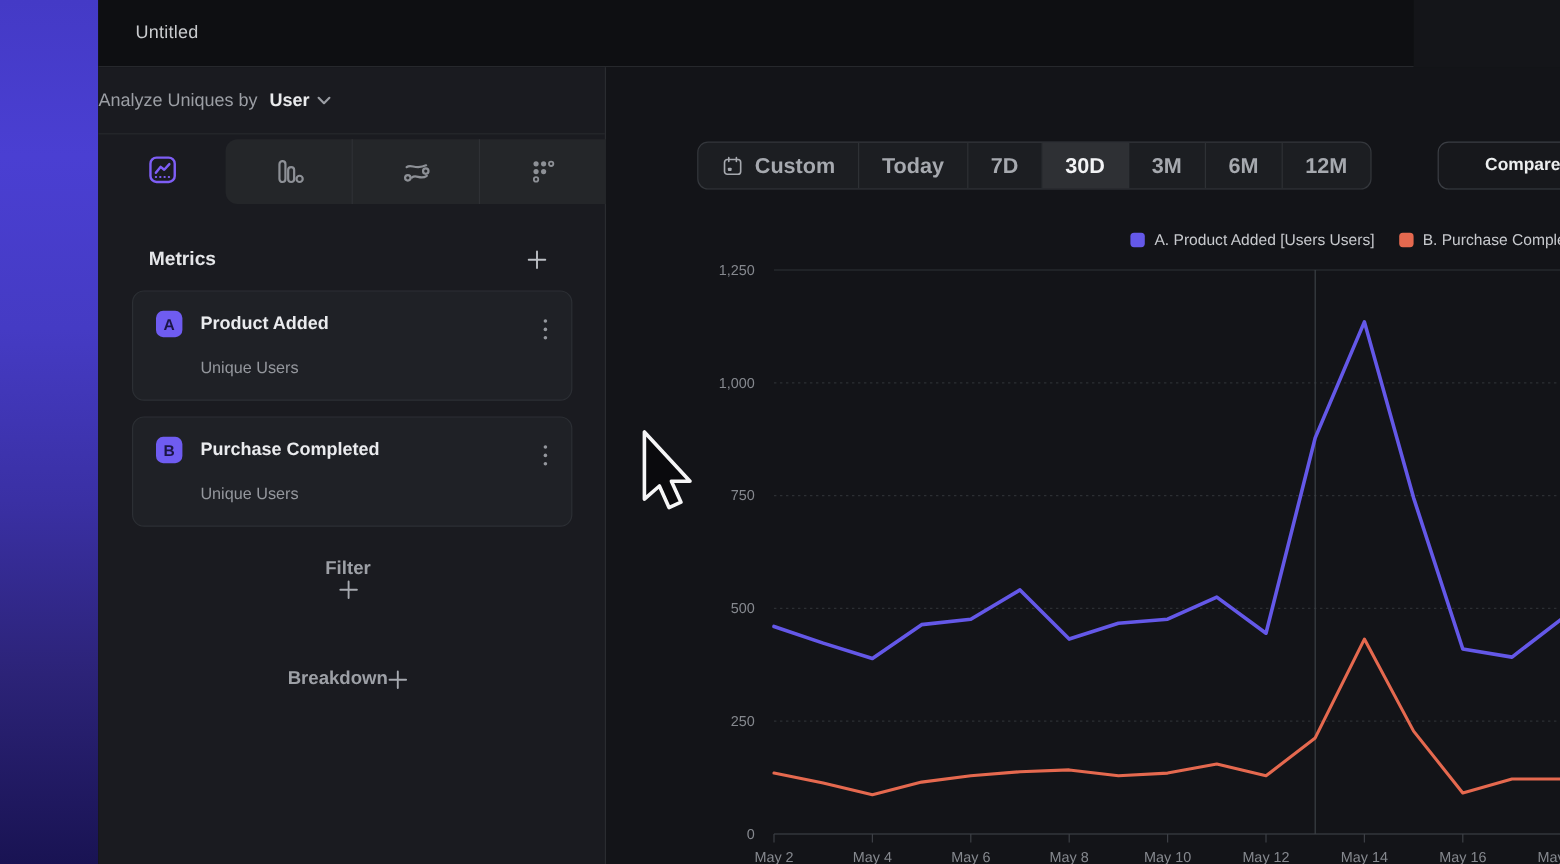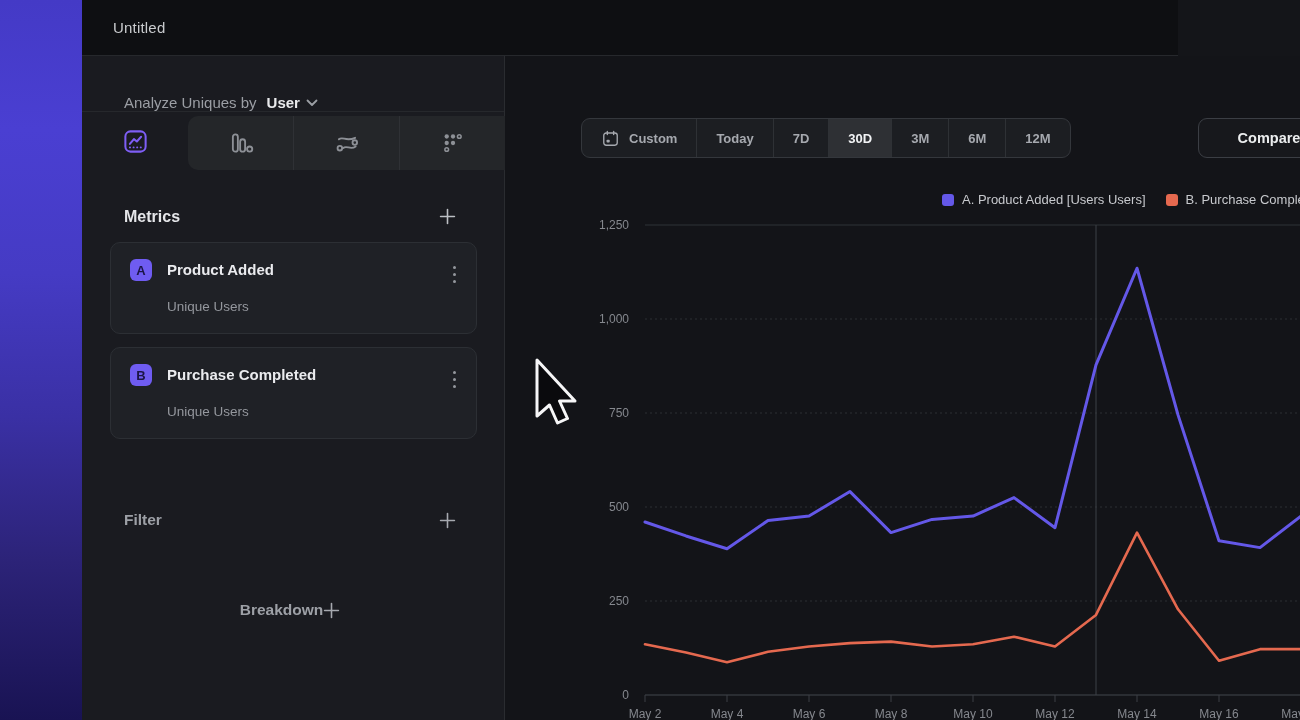--- a/index.html
+++ b/index.html
@@ -15,21 +15,21 @@
 
   
   .topbar { position:absolute; left:0; top:0; width:1096px; height:56px; background:#0e0f12;
             border-bottom:1px solid #26282c; display:flex; align-items:center; padding-left:31px; }
   .topbar .title { color:#c9cbce; font-size:15px; letter-spacing:.2px; }
 
   .body { position:absolute; left:0; top:56px; width:1218px; height:664px; display:flex; }
 
   
   .sidebar { position:relative; width:423px; height:664px; background:#1a1b20; border-right:1px solid #2a2c30; }
-  .analyze-row { height:56px; border-bottom:1px solid #26282c; display:flex; align-items:flex-end; padding-left:42px; gap:10px; }
+  .analyze-row { height:56px; border-bottom:1px solid #26282c; display:flex; align-items:center; gap:10px; }
   .analyze-row .muted { color:#9b9ea4; font-size:15px; }
   .user-dd { display:flex; align-items:center; gap:6px; background:none; border:none; cursor:pointer; }
   .user-dd span { color:#e9eaec; font-size:15px; font-weight:700; }
 
   .tabs-row { position:relative; height:58px; }
   .tab-active { position:absolute; left:0; top:0; width:106px; height:58px; display:flex; align-items:center; justify-content:center; }
   .tab-strip { position:absolute; left:106px; top:4px; width:317px; height:54px; background:#242629;
                border-radius:10px 0 0 10px; display:flex; }
   .tab-strip .tab { flex:1; display:flex; align-items:center; justify-content:center; border-right:1px solid #2f3135; cursor:pointer; }
   .tab-strip .tab:last-child { border-right:none; }
@@ -44,29 +44,29 @@
   .metric-card .badge { position:absolute; left:19px; top:16px; width:22px; height:22px; border-radius:6px;
                         display:flex; align-items:center; justify-content:center;
                         font-size:13px; font-weight:700; color:#1b1546; }
   .metric-card .name { position:absolute; left:56px; top:18px; color:#eaebee; font-size:15px; font-weight:700; }
   .metric-card .sub  { position:absolute; left:56px; top:56px; color:#94979d; font-size:13.5px; }
   .kebab { position:absolute; right:16px; top:19px; display:flex; flex-direction:column; gap:4px; padding:4px; cursor:pointer; background:none; border:none; }
   .kebab i { width:3px; height:3px; border-radius:50%; background:#94979d; }
 
   .side-section { display:flex; align-items:center; justify-content:space-between; margin:0 48px 0 42px; height:22px; }
   .side-section .lbl { color:#9da0a6; font-size:15.5px; font-weight:700; }
-  #side-sections .side-section:first-child { margin-top:70px; }
+  #side-sections .side-section:first-child { margin-top:26px;flex-direction:column; }
   #side-sections .side-section + .side-section { margin-top:68px;justify-content:center; }
 
   
   .main { position:relative; width:795px; height:664px; background:#131418; overflow:hidden; }
 
   .controls { position:absolute; left:76px; top:62px; display:flex; }
   .segmented { display:flex; height:40px; border:1px solid #34373c; border-radius:9px; overflow:hidden; background:#1c1e22; }
-  .segmented .seg { display:flex; align-items:center; gap:9px; padding:0 19px; font-size:13px; font-weight:600;
+  .segmented .seg { display:flex; align-items:center; gap:9px; padding:0 19px; font-size:18px; font-weight:600;
                     color:#a6a9af; background:none; border:none; border-right:1px solid #2e3135; cursor:pointer; }
   .segmented .seg:last-child { border-right:none; }
   .segmented .seg.selected { background:#2e3034; color:#f2f3f5; font-weight:700; }
   .compare-btn { position:absolute; left:693px; top:62px; height:40px; width:142px; background:#17181c;
                  border:1px solid #3b3e44; border-radius:9px; color:#eceeef; font-size:14.5px; font-weight:700;
                  font-family:"Liberation Sans", sans-serif; cursor:pointer; }
 
   .legend { position:absolute; left:437px; top:136px; display:flex; gap:20px; white-space:nowrap; }
   .legend .item { display:flex; align-items:center; gap:8px; }
   .legend .swatch { width:12px; height:12px; border-radius:3px; }

